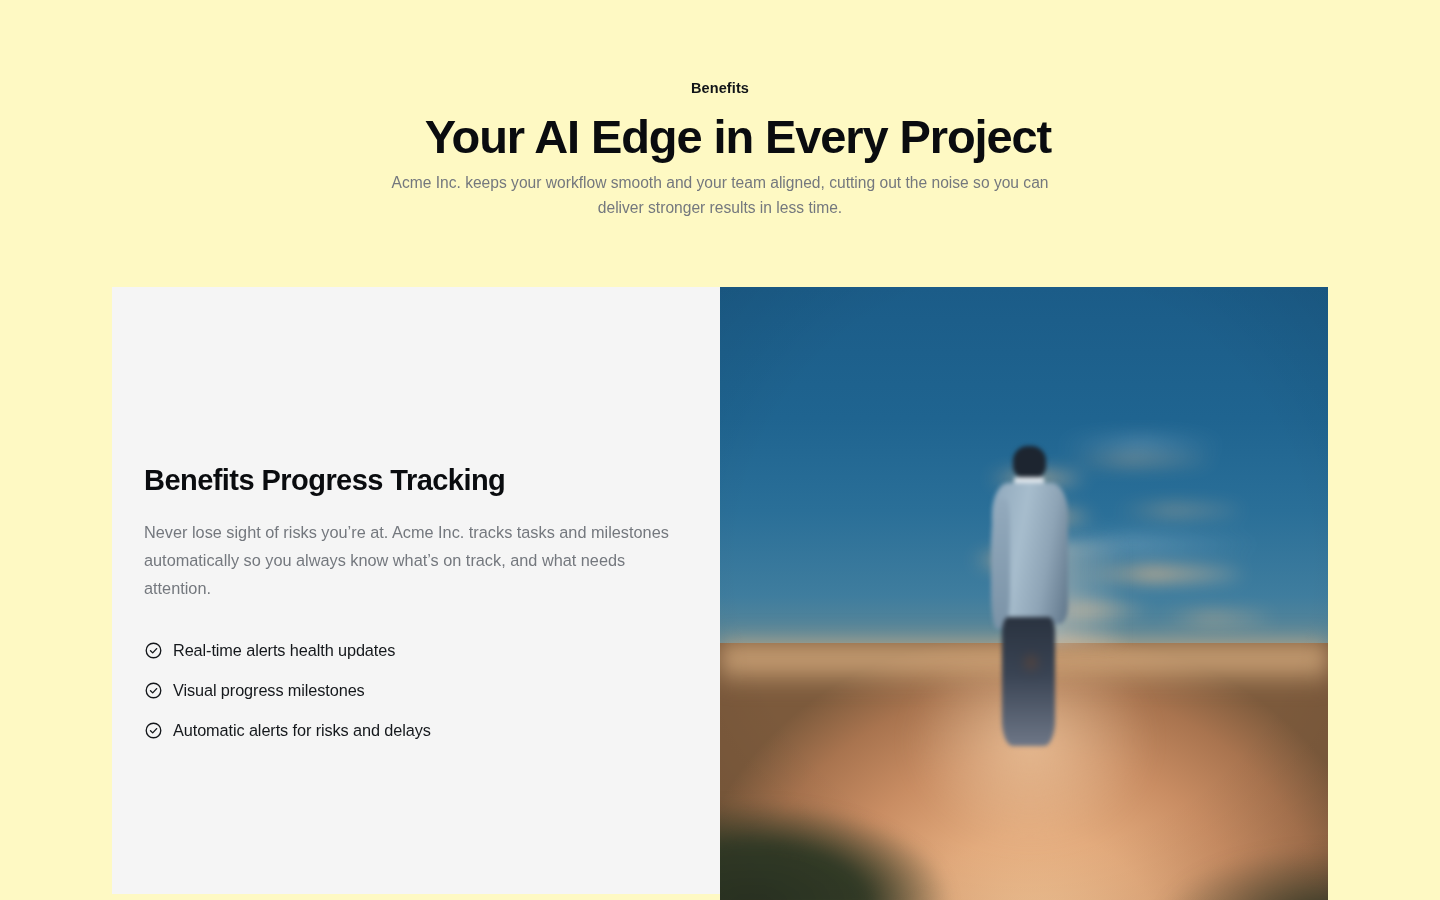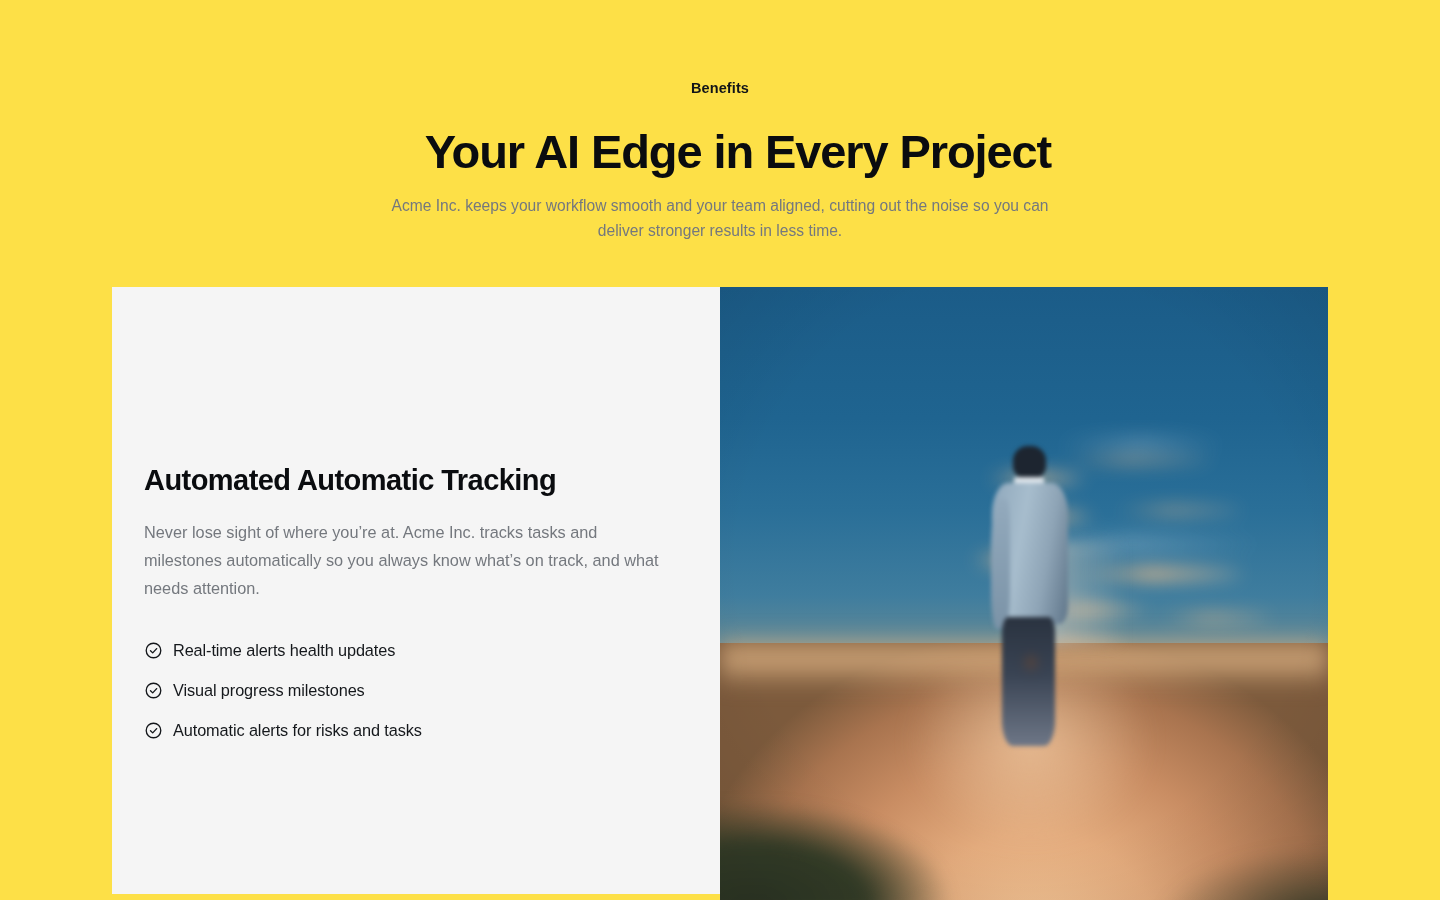--- a/index.html
+++ b/index.html
@@ -9,52 +9,52 @@
     height: 900px;
     background: #ffffff;
     font-family: "Liberation Sans", sans-serif;
     overflow: hidden;
   }
 
   .page {
     position: relative;
     width: 1440px;
     height: 900px;
-    background: #fde047;
+    background: #fef9c3;
   }
 
   
   .section-header {
     position: absolute;
     left: 0;
     top: 78px;
     width: 1440px;
     text-align: center;
   }
 
   .eyebrow {
     font-size: 14.5px;
     font-weight: bold;
     color: #111418;
     letter-spacing: 0.1px;
     line-height: 20px;
   }
 
   .section-title {
-    margin-top: 26px;
+    margin-top: 11px;
     font-size: 47px;
     font-weight: bold;
     color: #0a0c0f;
     letter-spacing: -1.1px;
     line-height: 56px;
     padding-left: 36px;
   }
 
   .section-subtitle {
-    margin: 14px auto 0;
+    margin: 6px auto 0;
     width: 672px;
     font-size: 15.6px;
     font-weight: normal;
     color: #74787e;
     line-height: 24.5px;
     letter-spacing: 0px;
   }
 
   
   .feature-block {
@@ -321,23 +321,23 @@
     <div class="eyebrow">Benefits</div>
     <h1 class="section-title">Your AI Edge in Every Project</h1>
     <p class="section-subtitle">Acme Inc. keeps your workflow smooth and your team aligned, cutting out the noise so you can deliver stronger results in less time.</p>
   </div>
 
   <div class="feature-block">
 
     <div class="feature-copy-panel">
       <div class="feature-copy-inner">
 
-        <h2 class="feature-heading">Automated Automatic Tracking</h2>
-
-        <p class="feature-desc">Never lose sight of where you’re at. Acme Inc. tracks tasks and milestones automatically so you always know what’s on track, and what needs attention.</p>
+        <h2 class="feature-heading">Benefits Progress Tracking</h2>
+
+        <p class="feature-desc">Never lose sight of risks you’re at. Acme Inc. tracks tasks and milestones automatically so you always know what’s on track, and what needs attention.</p>
 
         <ul class="feature-list">
 
           <li class="feature-list-item">
             <span class="check-icon-wrap">
               <svg class="check-icon" viewBox="0 0 24 24" fill="none" stroke="currentColor" stroke-width="1.7" stroke-linecap="round" stroke-linejoin="round">
                 <circle cx="12" cy="12" r="9.2"></circle>
                 <path d="M8.2 12.3 11 15 16 9.6"></path>
               </svg>
             </span>
@@ -354,21 +354,21 @@
             <span class="feature-list-label">Visual progress milestones</span>
           </li>
 
           <li class="feature-list-item">
             <span class="check-icon-wrap">
               <svg class="check-icon" viewBox="0 0 24 24" fill="none" stroke="currentColor" stroke-width="1.7" stroke-linecap="round" stroke-linejoin="round">
                 <circle cx="12" cy="12" r="9.2"></circle>
                 <path d="M8.2 12.3 11 15 16 9.6"></path>
               </svg>
             </span>
-            <span class="feature-list-label">Automatic alerts for risks and tasks</span>
+            <span class="feature-list-label">Automatic alerts for risks and delays</span>
           </li>
 
         </ul>
       </div>
     </div>
 
     <div class="feature-media" aria-label="Blurred figure in a light suit walking along a sunlit sandy path under a deep blue sky with orange cloud streaks">
       <div class="photo">
 
         <div class="sky"></div>

